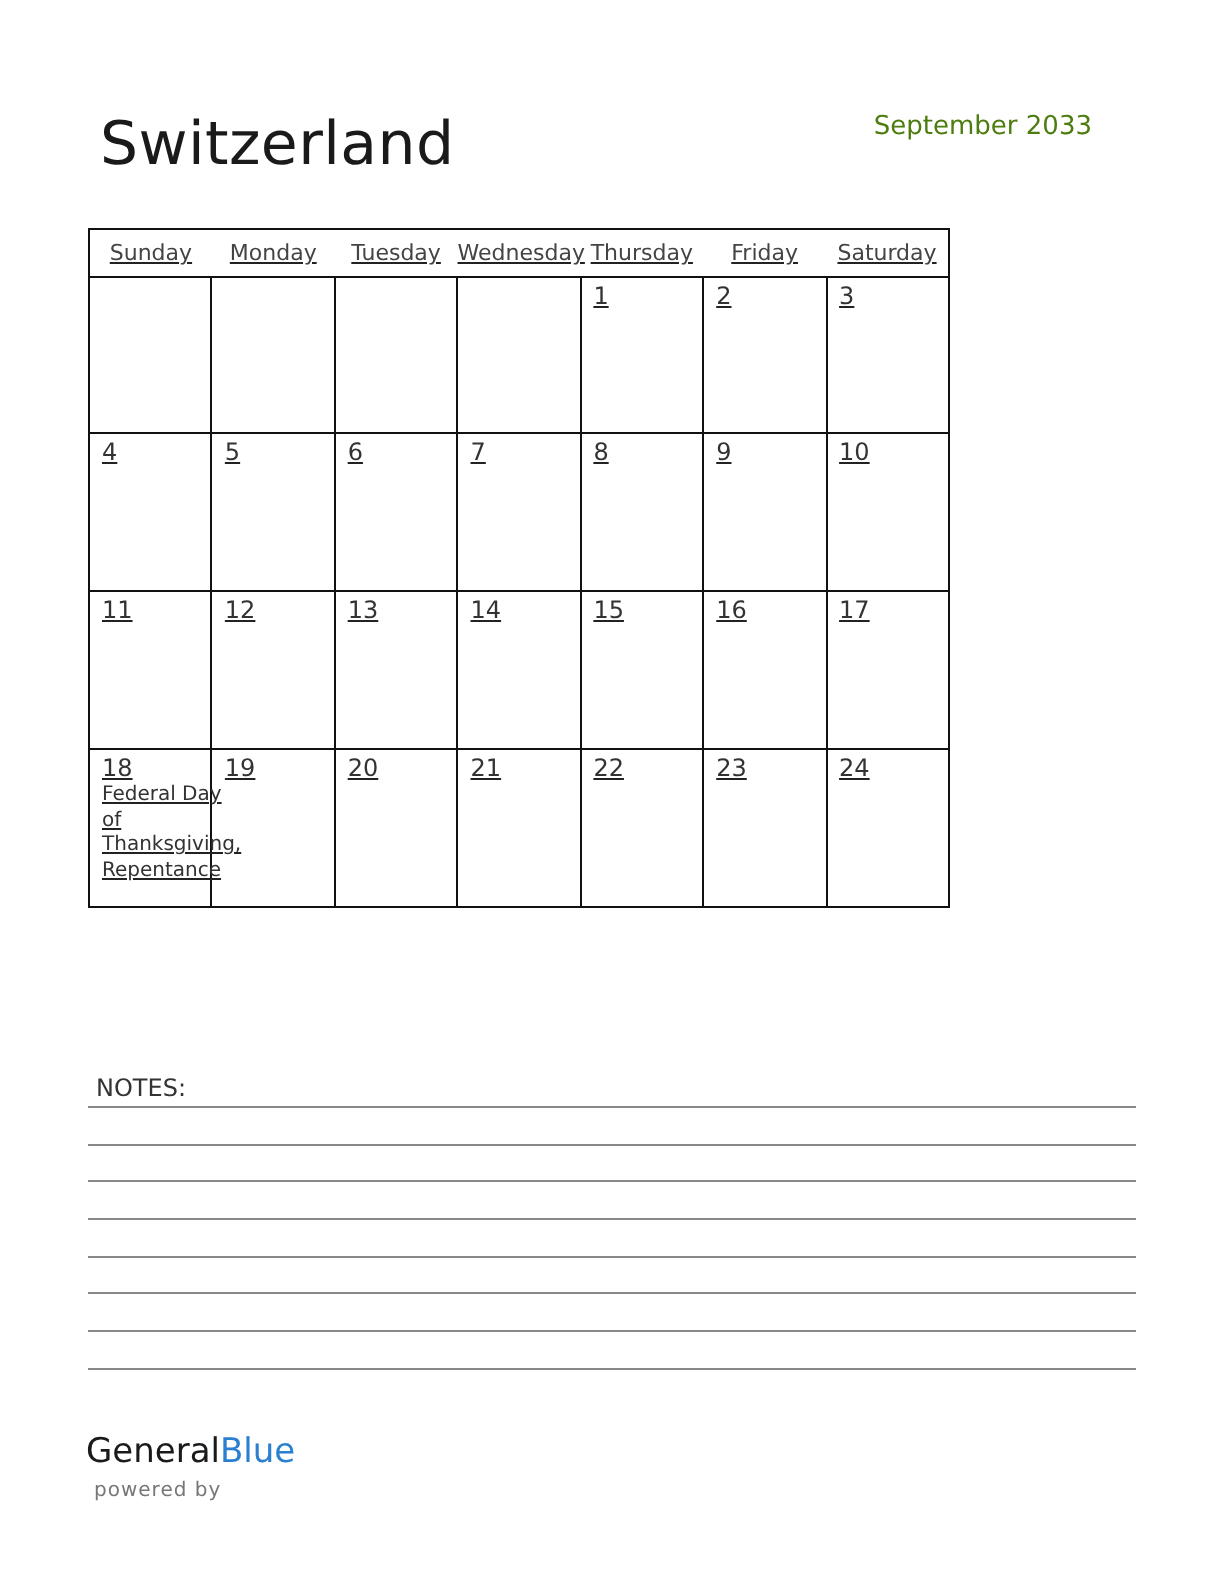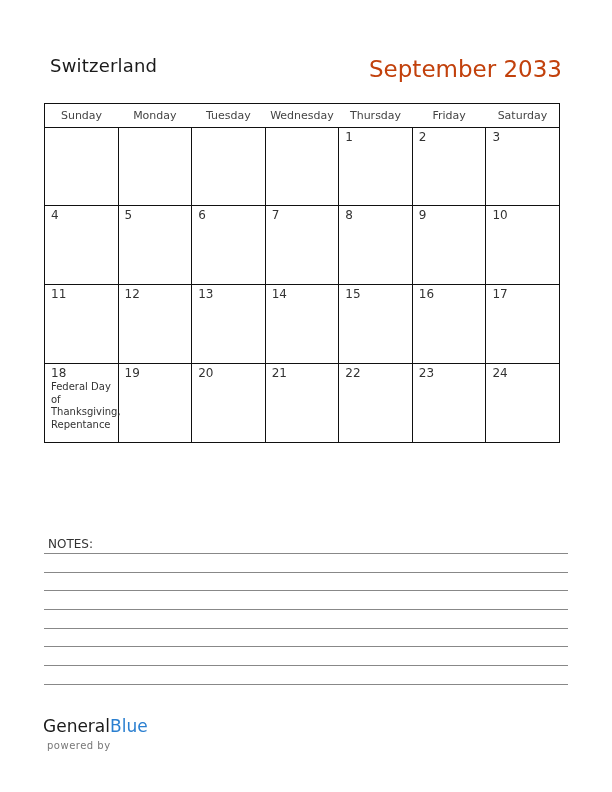--- a/index.html
+++ b/index.html
@@ -1,19 +1,19 @@
 <!DOCTYPE html>
 <html><head>
 <meta charset="utf-8">
 <style>
   html, body { margin:0; padding:0; background:#ffffff; }
   body { width:612px; height:792px; position:relative; font-family:"DejaVu Sans", sans-serif; color:#222; overflow:hidden; }
-  .title-left { position:absolute; left:50px; top:55px; font-size:18px; color:#1a1a1a; letter-spacing:0.2px; }
-  .title-right { position:absolute; right:50px; top:56px; font-size:23px; color:#c2410c; }
-  table.cal { position:absolute; left:44px; top:103px; width:516px; border-collapse:collapse; table-layout:fixed; }
+  .title-left { position:absolute; left:50px; top:55px; font-size:30px; color:#1a1a1a; letter-spacing:0.2px; }
+  .title-right { position:absolute; right:66px; top:56px; font-size:13px; color:#4d7c0f; }
+  table.cal { position:absolute; left:44px; top:114px; width:431px; border-collapse:collapse; table-layout:fixed;text-decoration:underline; }
   table.cal th { height:23px; font-weight:normal; font-size:11px; color:#444; border-top:1.5px solid #111; border-bottom:1.5px solid #111; padding:0; }
   table.cal th:first-child { border-left:1.5px solid #111; }
   table.cal th:last-child { border-right:1.5px solid #111; }
   table.cal td { border:1.5px solid #111; height:76px; vertical-align:top; padding:2px 0 0 6px; font-size:12px; color:#333; }
   .daynum { display:block; line-height:14px; }
   .holiday { display:block; font-size:10px; line-height:12.5px; color:#333; margin-top:1px; }
   .notes-label { position:absolute; left:48px; top:537px; font-size:12px; color:#333; }
   .note-line { position:absolute; left:44px; width:524px; height:0; border-top:1.2px solid #888; }
   .powered { position:absolute; left:47px; top:704px; font-size:10px; color:#777; letter-spacing:0.5px;margin-top:36px; }
   .brand { position:absolute; left:43px; top:716px; font-size:17px; }

